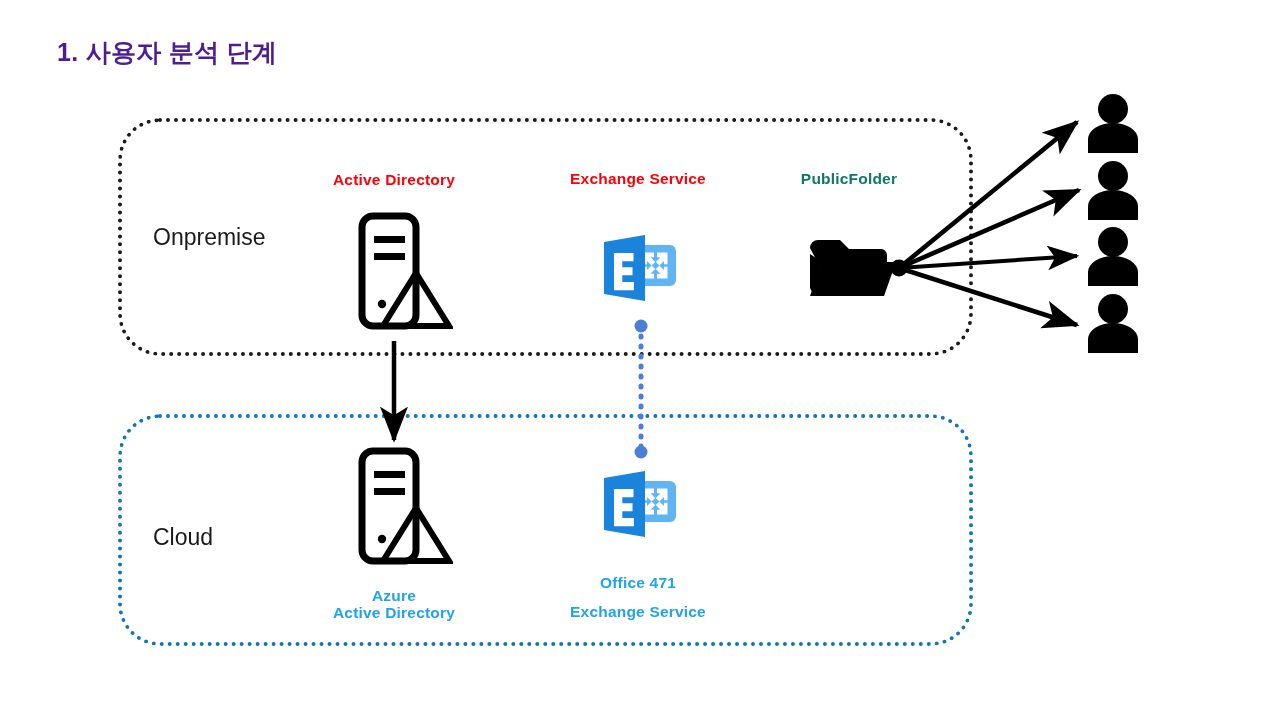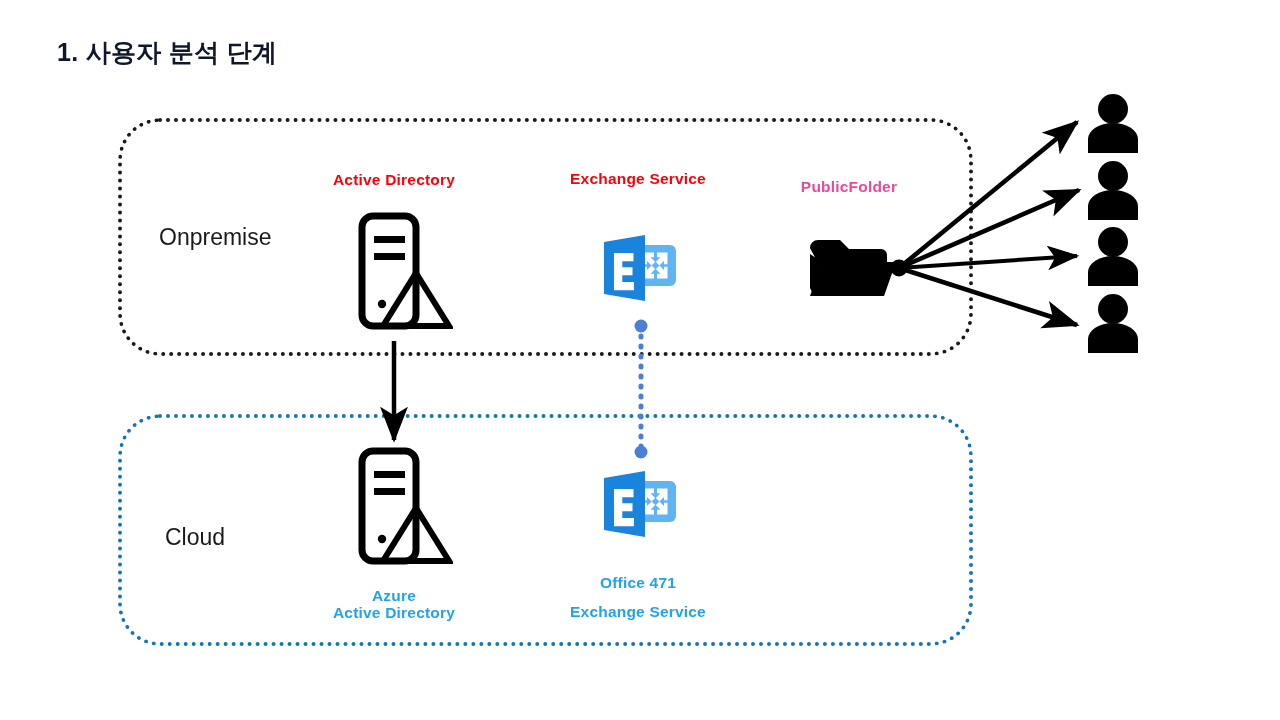--- a/index.html
+++ b/index.html
@@ -17,21 +17,21 @@
   }
 
   
   #page-title {
     position: absolute;
     left: 57px;
     top: 36px;
     font-size: 25px;
     font-weight: bold;
     letter-spacing: 0.3px;
-    color: #0f172a;
+    color: #4c1d95;
     white-space: nowrap;
   }
 
   
   .zone-box {
     position: absolute;
     box-sizing: border-box;
     background: transparent;
   }
   #zone-onpremise {
@@ -49,37 +49,36 @@
     height: 232px;
     border: 4px dotted #1275bc;
     border-radius: 42px;
   }
   .zone-label {
     position: absolute;
     font-size: 23px;
     font-weight: 400;
     color: #1a1a1a;
     white-space: nowrap;
-    margin-left: 6px;
   }
   #zone-label-onpremise { left: 153px; top: 224px; }
-  #zone-label-cloud     { left: 159px; top: 524px; }
+  #zone-label-cloud     { left: 153px; top: 524px; }
 
   
   .comp-label {
     position: absolute;
     font-size: 15.5px;
     font-weight: bold;
     text-align: right;
     white-space: nowrap;
     transform: translateX(-50%);
     letter-spacing: 0.2px;
   }
   .label-red   { color: #fb0007; }
-  .label-black { color: #ec4899; margin-top: 8px; }
+  .label-black { color: #0f766e; }
   .label-blue  { color: #21a3ec; }
 
   #label-ad        { left: 394px; top: 171px; }
   #label-exchange  { left: 638px; top: 170px; }
   #label-pf        { left: 849px; top: 170px; }
   #label-azure-1   { left: 394px; top: 575px; margin-top: 12px; }
   #label-azure-2   { left: 394px; top: 604px; }
   #label-o365-1    { left: 638px; top: 574px; }
   #label-o365-2    { left: 638px; top: 603px; }
 

